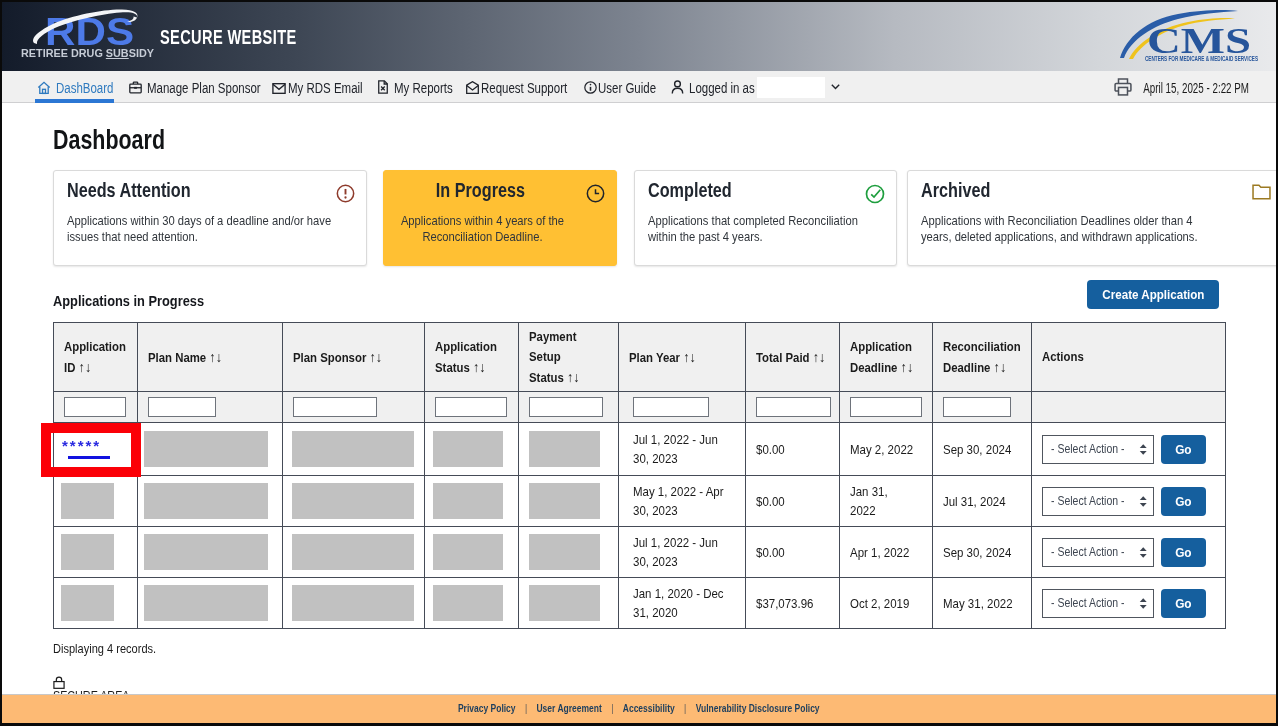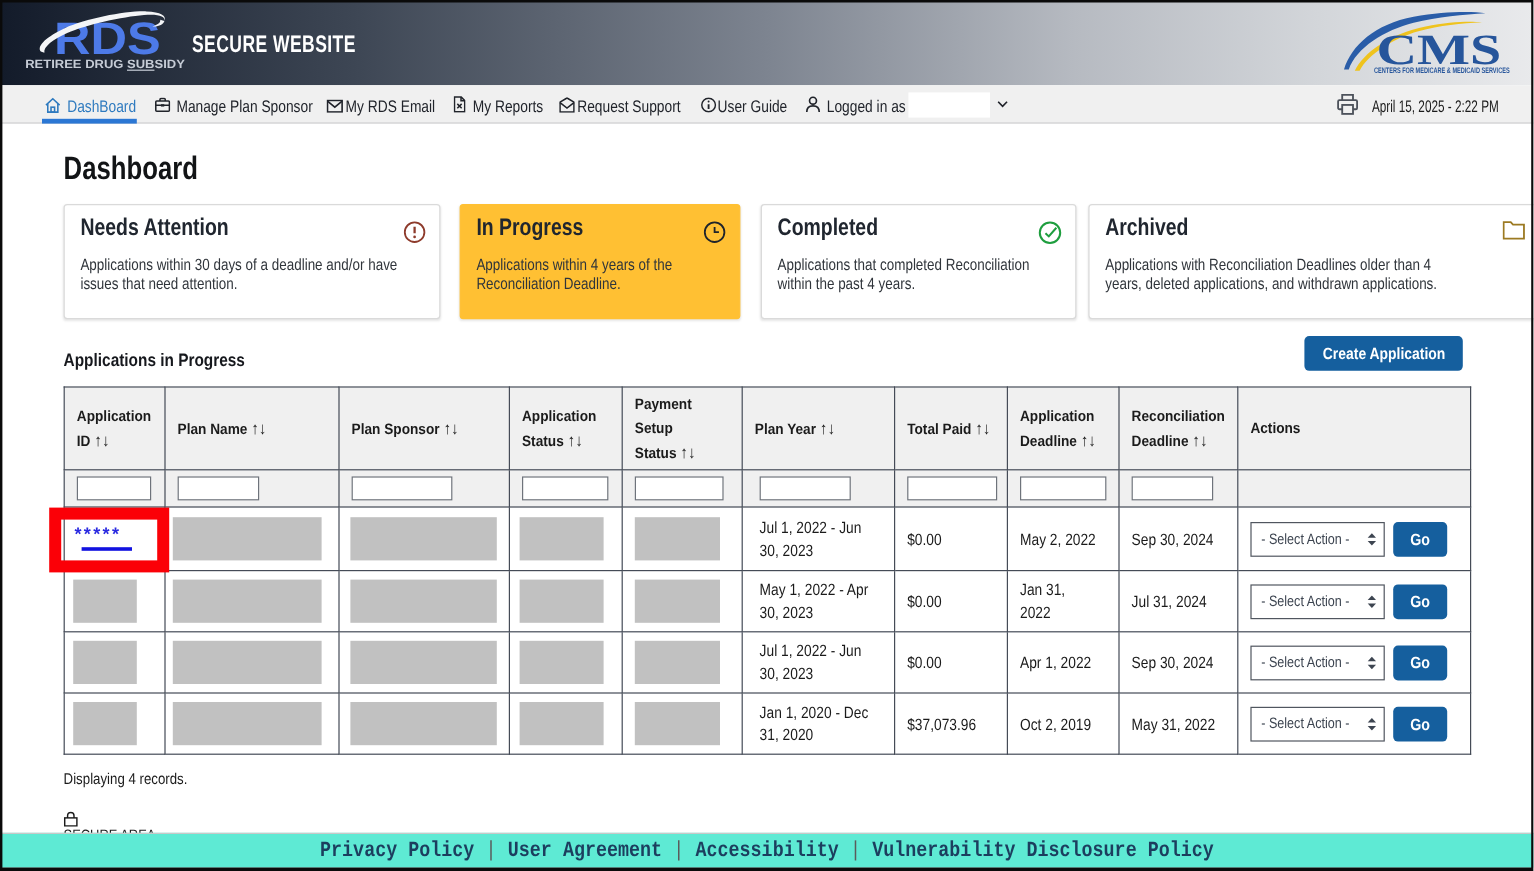--- a/index.html
+++ b/index.html
@@ -52,21 +52,21 @@
   .gobtn span { display:inline-block; transform:scaleX(0.88); }
 
   .redbox { position:absolute; left:41px; top:423px; width:100px; height:54px; border:10px solid #fb0007; z-index:50; }
   .stars { position:absolute; left:62px; top:437px; font-size:15px; font-weight:bold; color:#2a2ae0; letter-spacing:2px; z-index:51; }
   .starline { position:absolute; left:68px; top:456px; width:42px; height:2.5px; background:#1212e0; z-index:51; }
 
   .displaying { position:absolute; left:53px; top:641px; font-size:13px; color:#1b1b1b; transform:scaleX(0.85); transform-origin:left top; white-space:nowrap; }
   .securearea { position:absolute; left:53px; top:676px; font-size:12.5px; color:#1b1b1b; display:flex; align-items:flex-start; gap:0;flex-direction:column; }
   .securearea .tx { transform:scaleX(0.86); }
 
-  .footer { position:absolute; left:0; top:694px; width:1278px; height:29px; background:#5eead4; border-top:1px solid #c8c8c8; text-align:center; font-size:18px; font-weight:bold; color:#1c3e5e; line-height:28px;font-family:Liberation Mono, monospace; }
+  .footer { position:absolute; left:0; top:694px; width:1278px; height:29px; background:#fdba74; border-top:1px solid #c8c8c8; text-align:center; font-size:10px; font-weight:bold; color:#1c3e5e; line-height:28px; }
   .footer .frow { display:inline-block; transform:scaleX(0.85); transform-origin:center; white-space:nowrap; }
   .footer span.sep { color:#5b5b5b; font-weight:normal; margin:0 11px; }
 </style>
 </head>
 <body>
 
 <div class="hdr">
   <svg style="position:absolute;left:10px;top:6px;" width="170" height="60" viewBox="0 0 170 60">
     <text x="35" y="39" font-family="Liberation Sans, sans-serif" font-size="38" font-weight="bold" fill="#4d7ae8" textLength="89" lengthAdjust="spacingAndGlyphs">RDS</text>
     <path d="M24 37 C20 32 30 24 44 17.5 C62 9.5 94 3 112 3.5 C124 3.8 129 7 127 11.5 C128 7.5 122 5.5 110 6.5 C92 8 62 14.5 46 21.5 C34 27 26 33 27 38 Z" fill="#f4f5f7"></path>
@@ -139,21 +139,21 @@
 
 <div class="card" style="left:53px; width:314px;">
   <h2>Needs Attention</h2>
   <p>Applications within 30 days of a deadline and/or have<br>issues that need attention.</p>
   <svg class="cicon" width="19" height="19" viewBox="0 0 20 20" fill="none" stroke="#8e3b2c" stroke-width="1.6">
       <circle cx="10" cy="10" r="8.6"></circle>
       <path d="M10 5.2 V11" stroke-width="2"></path>
       <circle cx="10" cy="14.2" r="1.2" fill="#8e3b2c" stroke="none"></circle>
     </svg>
 </div>
-<div class="card yellow" style="left:383px; width:234px;">
+<div class="card yellow" style="left:383px; width:234px;text-align:center;">
   <h2>In Progress</h2>
   <p>Applications within 4 years of the<br>Reconciliation Deadline.</p>
   <svg class="cicon" width="19" height="19" viewBox="0 0 20 20" fill="none" stroke="#20242b" stroke-width="1.6">
       <circle cx="10" cy="10" r="8.6"></circle>
       <path d="M10 5.5 V10 H13.8"></path>
     </svg>
 </div>
 <div class="card" style="left:634px; width:263px;">
   <h2>Completed</h2>
   <p>Applications that completed Reconciliation<br>within the past 4 years.</p>

